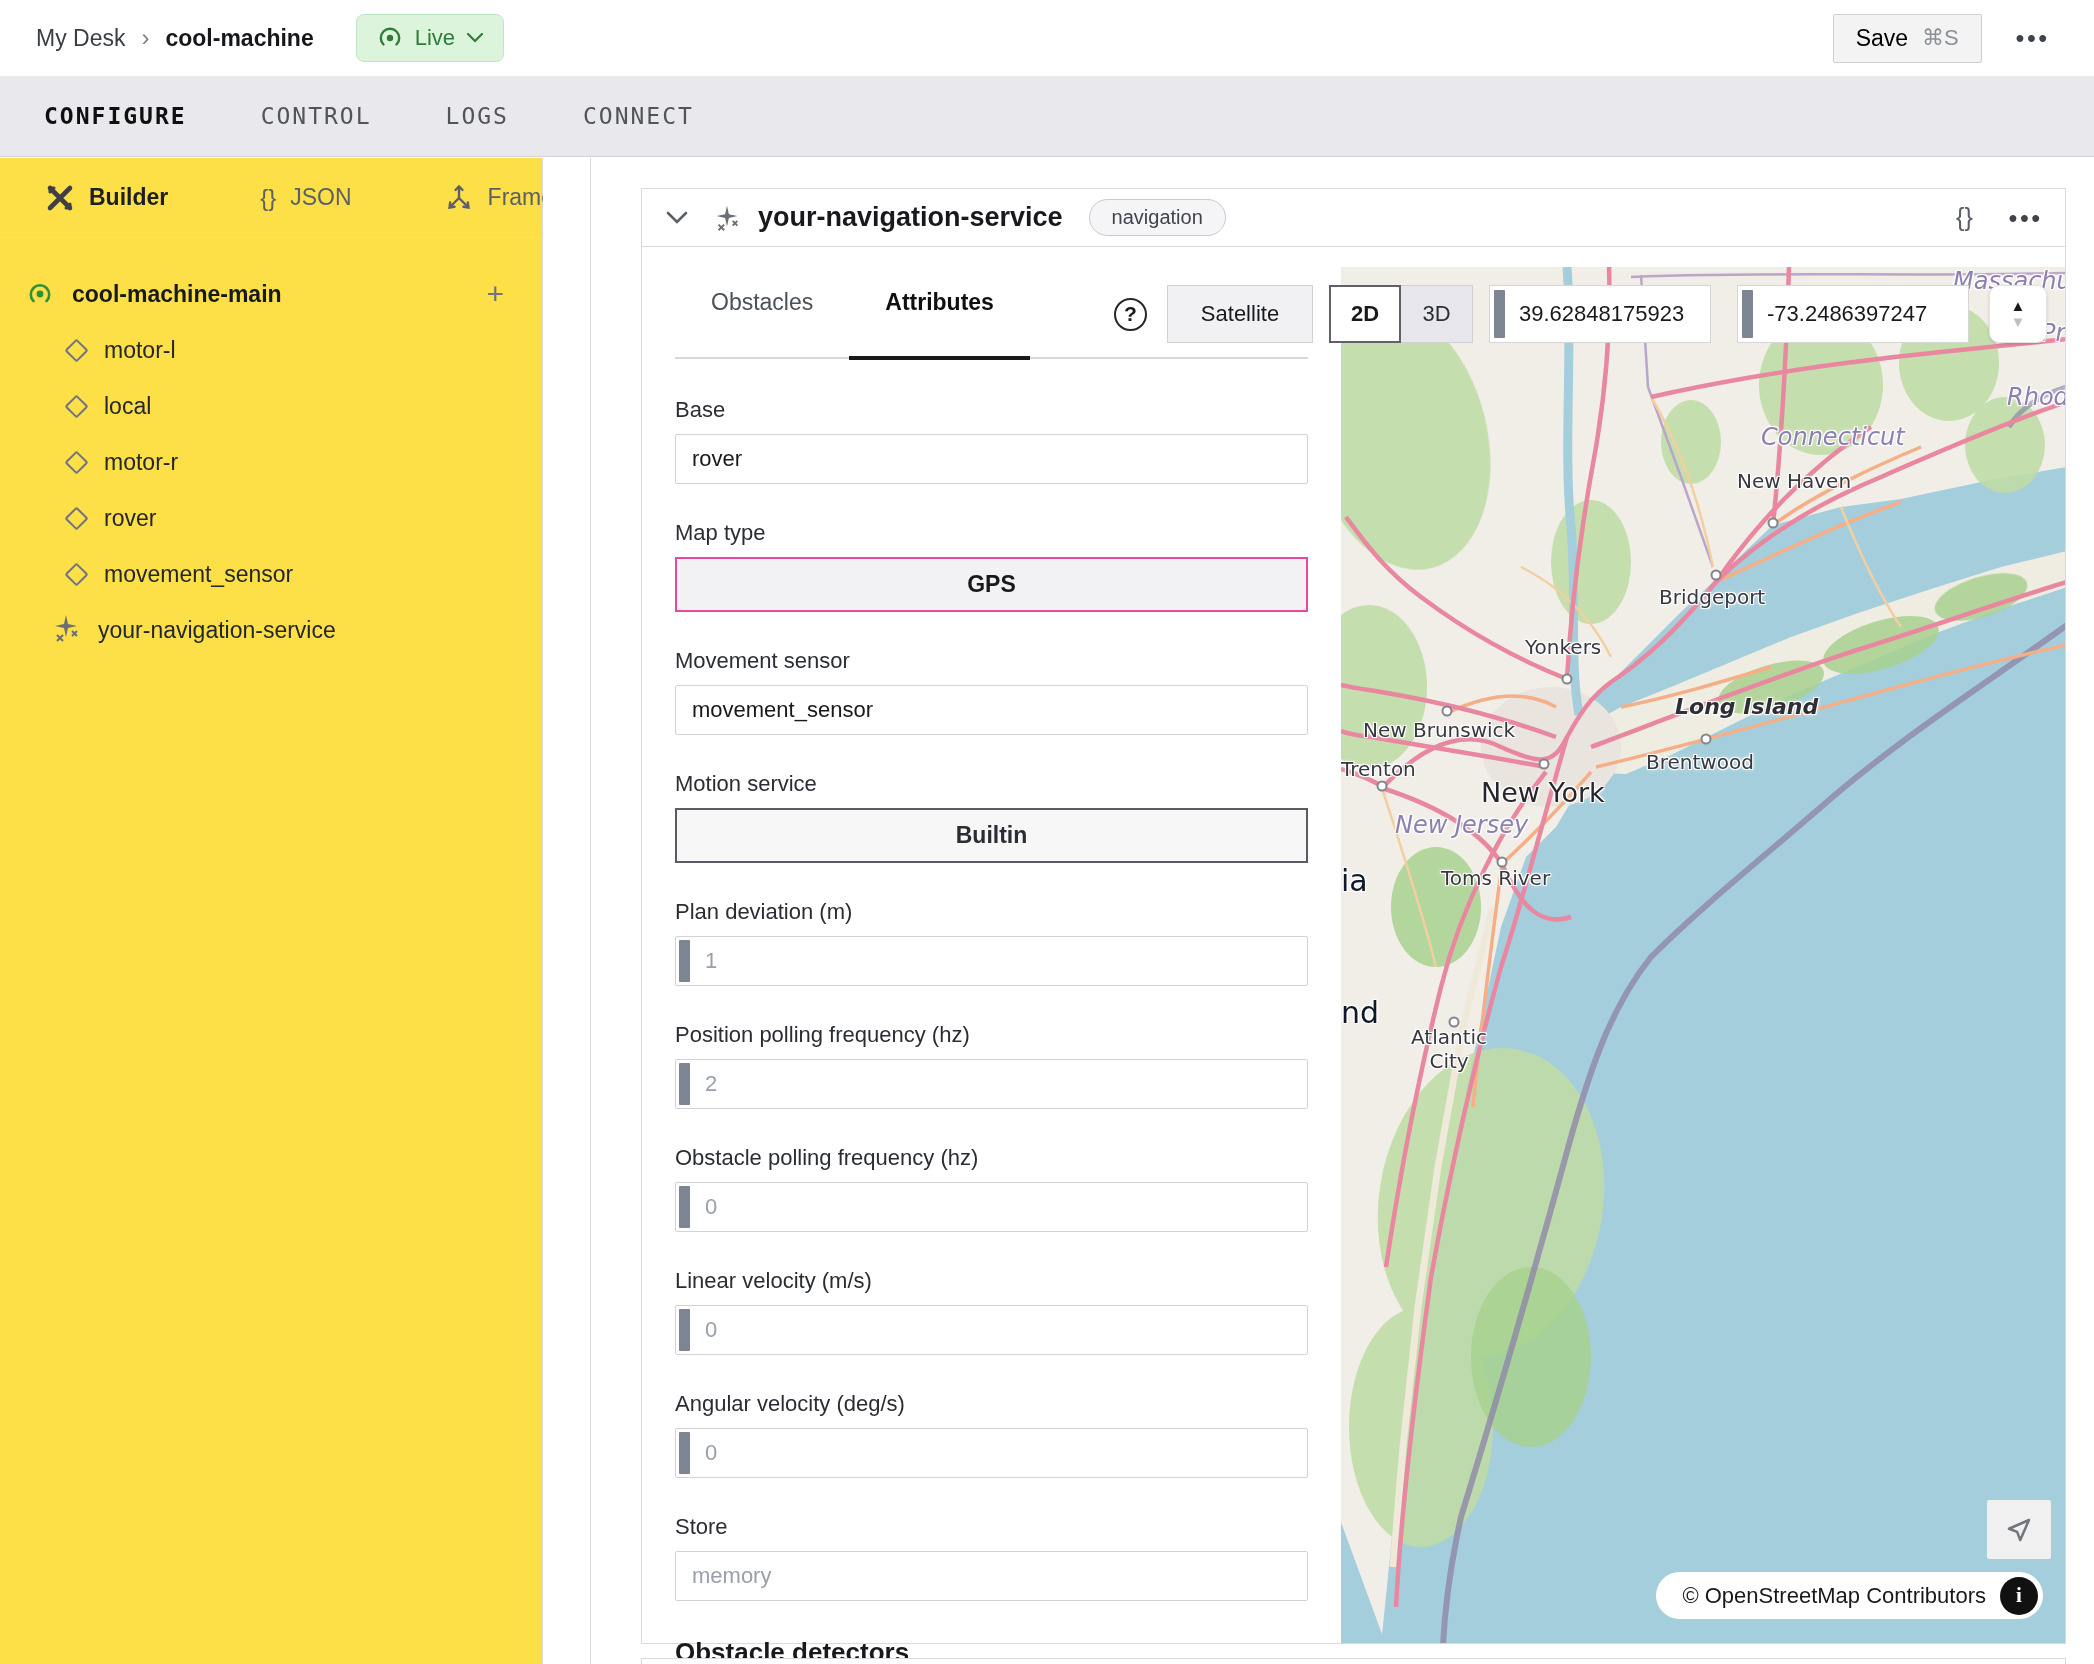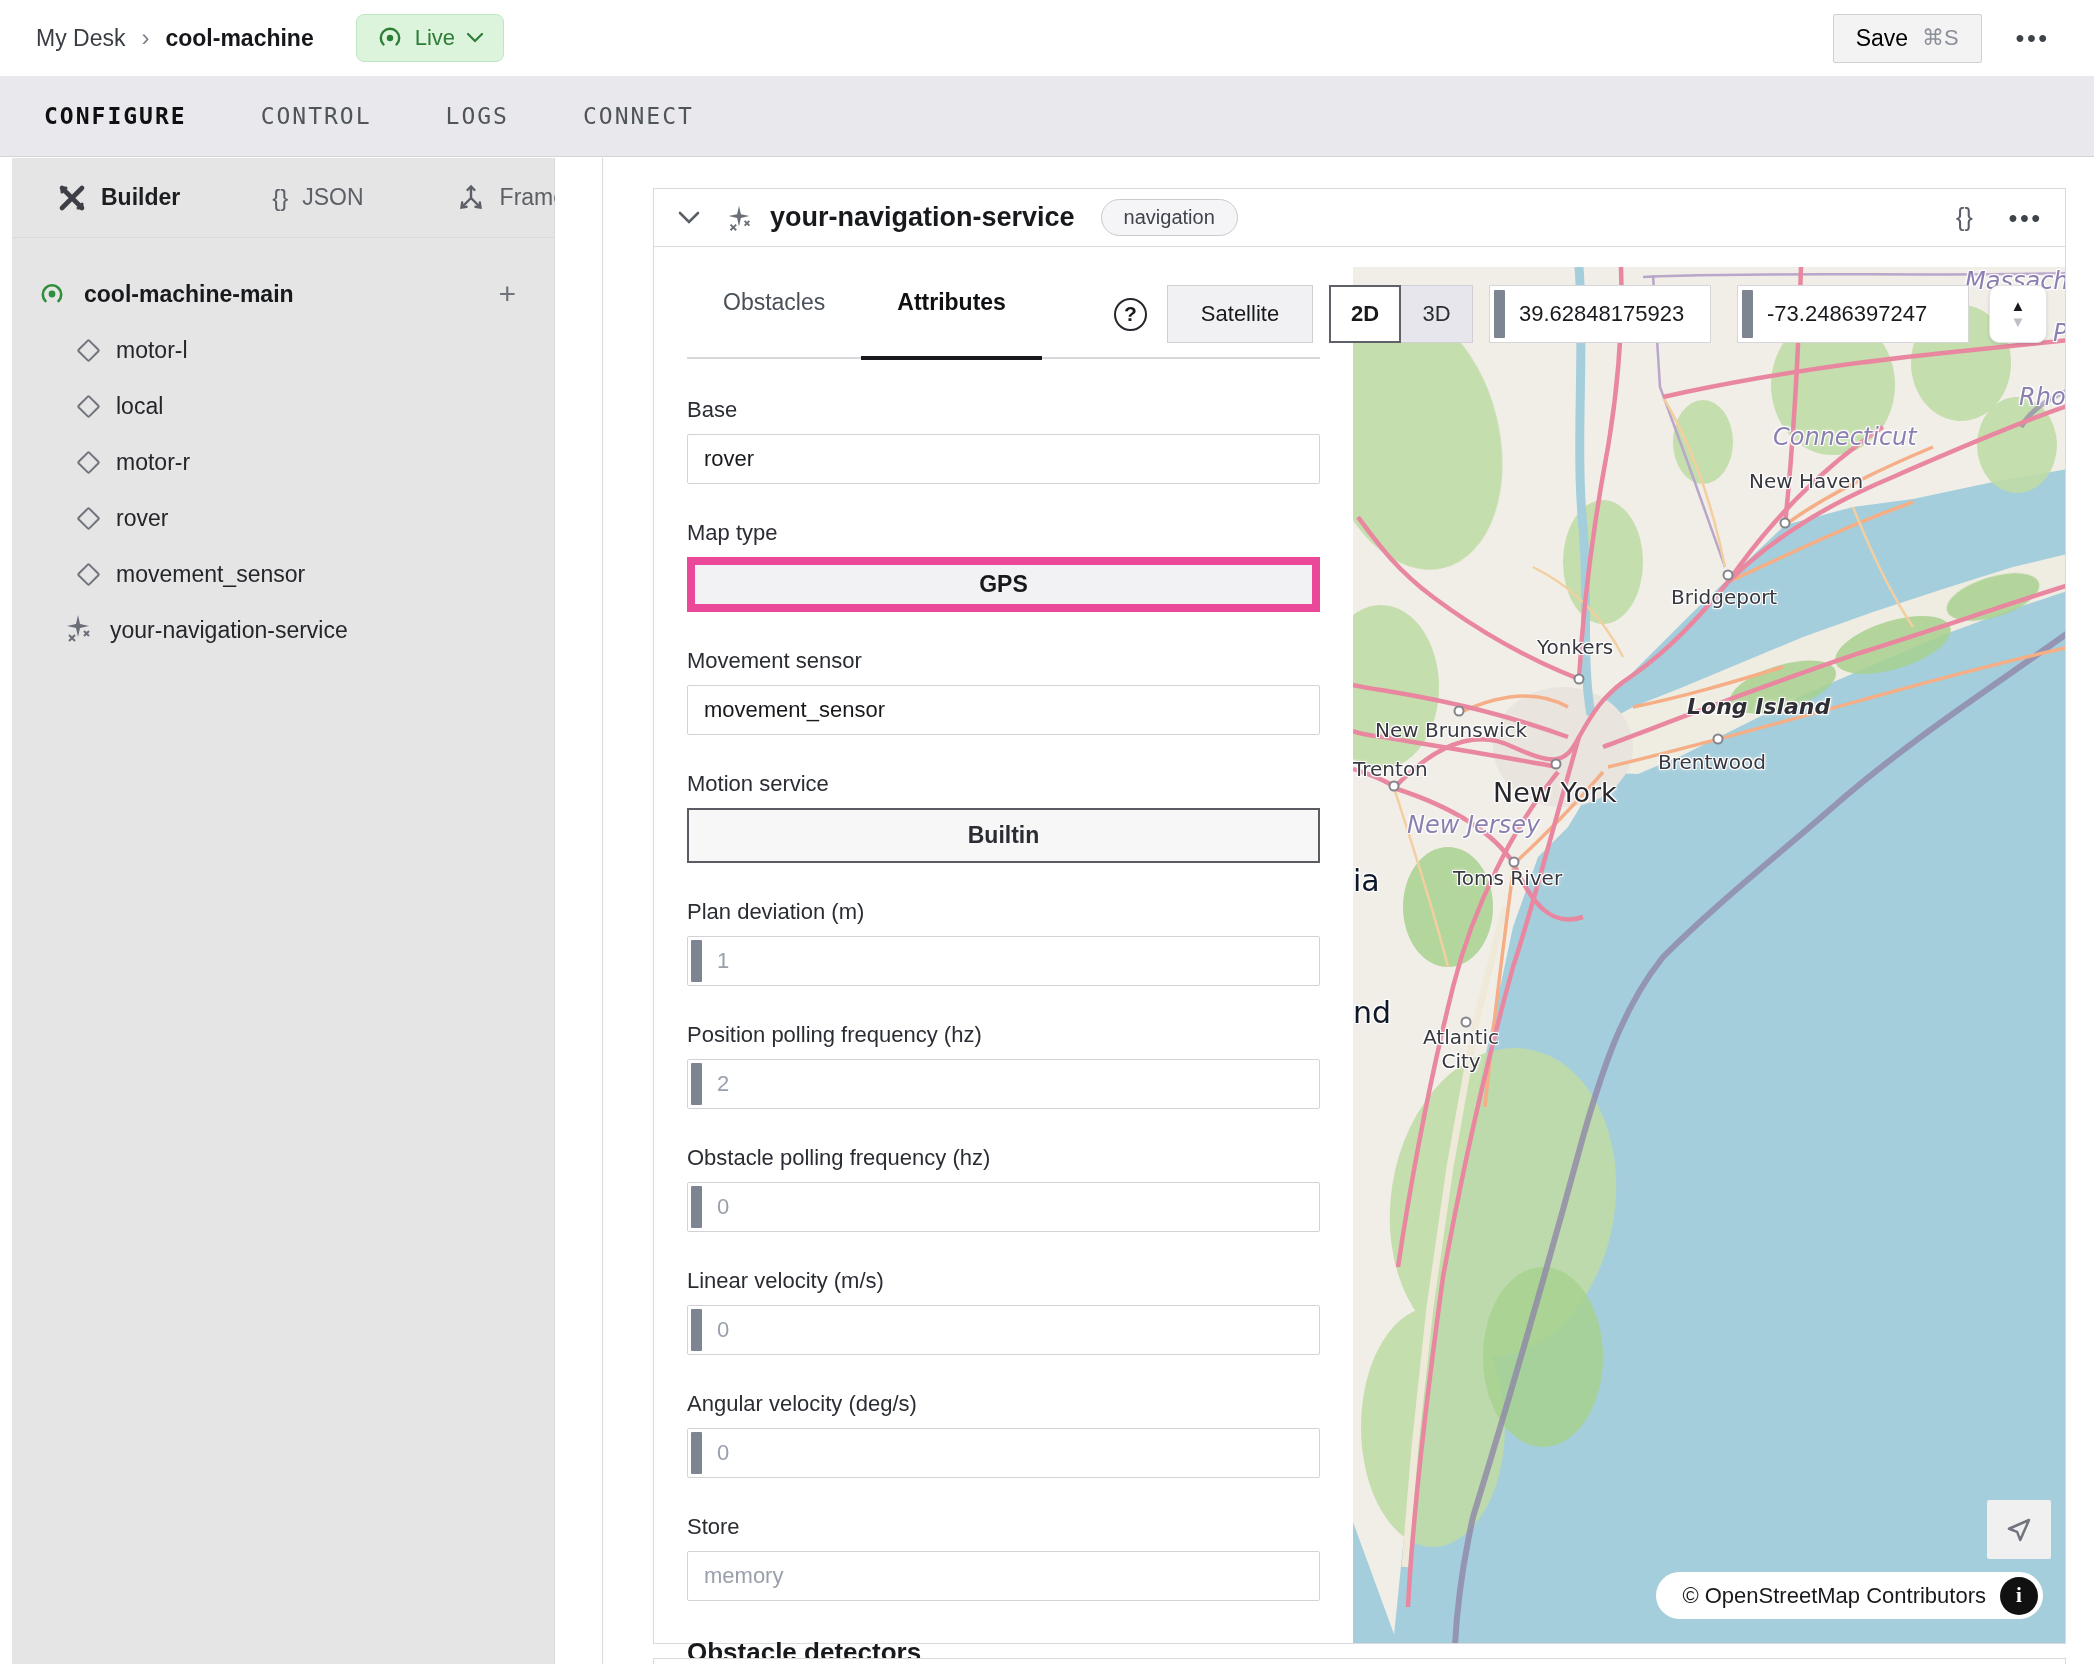--- a/index.html
+++ b/index.html
@@ -25,21 +25,21 @@
 
   
   .tabbar { position:absolute; left:0; top:76px; width:2094px; height:81px; background:#e9e9ed;
     border-bottom:1px solid #d2d2d8; display:flex; align-items:center; padding-left:40px; }
   .navtab { font-family:"DejaVu Sans Mono", monospace; font-size:23px; letter-spacing:2px;
     color:#50555c; margin-right:66px; cursor:pointer; padding:8px 4px; }
   .navtab.active { color:#0e0f11; font-weight:bold; }
 
   
   .content { position:absolute; left:0; top:158px; width:2094px; height:1506px; display:flex; }
-  .sidebar { width:543px; background:#e5e5e5; border-right:1px solid #d9d9de;margin-left:12px; }
+  .sidebar { width:543px; background:#fde047; border-right:1px solid #d9d9de; }
   .rail { width:48px; background:#fff; border-right:1px solid #d9d9de; }
   .main { flex:1; position:relative; background:#fff; }
 
   
   .modes { height:80px; border-bottom:1px solid #d9d9de; display:flex; align-items:center;
     padding:0 45px; gap:0; }
   .mode { display:flex; align-items:center; gap:14px; cursor:pointer; color:#5c6066; font-size:23px; }
   .mode.active { color:#1c1e21; font-weight:bold; }
   .mode + .mode { margin-left:92px; }
   .braces { font-size:24px; color:#5c6066; font-weight:normal; }
@@ -85,21 +85,21 @@
     padding:0 16px; font-size:22px; font-family:"Liberation Sans", sans-serif; color:#17191c;
     background:#fff; outline:none; }
   .txt-input::placeholder { color:#99a0ab; opacity:1; }
   .num-wrap { width:100%; height:50px; border:1.5px solid #d2d2d8; border-radius:2px;
     display:flex; align-items:stretch; background:#fff; }
   .drag-handle { width:11px; background:#7d8492; border-radius:1px; margin:3px 0 3px 3px;
     cursor:ns-resize; flex:0 0 auto; }
   .num-wrap input { flex:1; border:none; outline:none; padding:0 0 0 15px; font-size:22px;
     font-family:"Liberation Sans", sans-serif; color:#17191c; background:transparent; }
   .num-wrap input::placeholder { color:#99a0ab; opacity:1; }
-  .gps-btn { width:100%; height:55px; background:#f2f2f4; border:8px solid #ec4899;
+  .gps-btn { width:100%; height:55px; background:#f2f2f4; border:2px solid #ec4899;
     font-size:23px; font-weight:bold; display:flex; align-items:center; justify-content:center;
     cursor:pointer; }
   .segmented { width:100%; height:55px; display:flex; background:#e9e9ed;
     border:1px solid #d2d2d8; position:relative; }
   .seg { flex:1; display:flex; align-items:center; justify-content:center; font-size:23px;
     color:#2a2d33; cursor:pointer; }
   .seg.active { background:#f7f7f8; font-weight:bold; outline:2px solid #5b5c63;
     outline-offset:-1px; z-index:1; }
   .section-heading { margin-top:28px; font-size:26px; font-weight:bold; }
 

